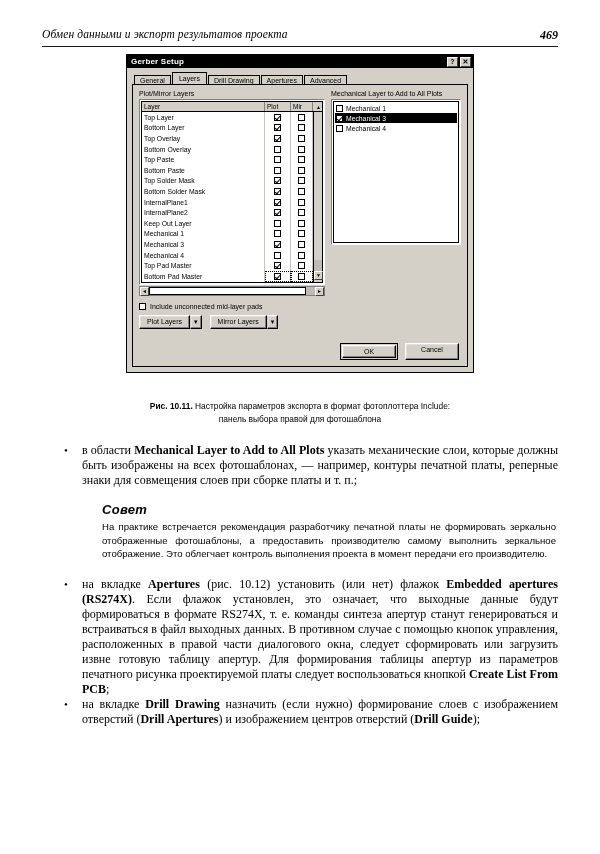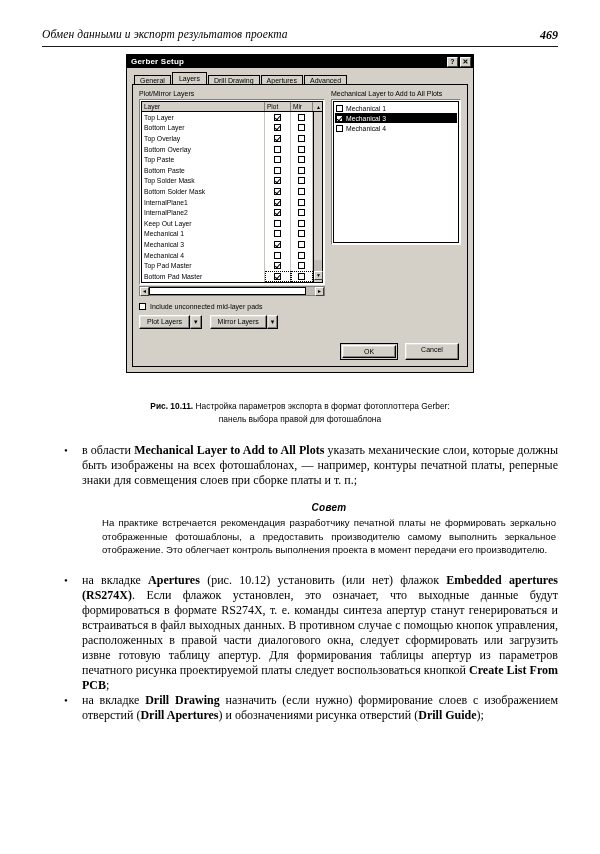--- a/index.html
+++ b/index.html
@@ -302,24 +302,23 @@
 
   .tip {
     margin: 14px 0 16px 0;
     padding-left: 60px;
     padding-right: 2px;
   }
   .tip-title {
     font-family: "Liberation Sans", sans-serif;
     font-style: italic;
     font-weight: bold;
-    font-size: 10px;
+    font-size: 13px;
     letter-spacing: 0.3px;
     margin-bottom: 3px;
-    text-align: center;
   }
   .tip-body {
     font-family: "Liberation Sans", sans-serif;
     font-size: 9.6px;
     line-height: 13.6px;
     text-align: justify;
   }
 </style>
 </head>
 <body>
@@ -581,35 +580,35 @@
           </div>
           <div class="btn btn-wide">Cancel</div>
         </div>
       </div>
     </div>
   </div>
 </div>
 
 <div class="caption">
   <b>Рис. 10.11.</b>
-  <span>Настройка параметров экспорта в формат фотоплоттера Gerber:</span><br>
+  <span>Настройка параметров экспорта в формат фотоплоттера Include:</span><br>
   <span>панель выбора правой для фотошаблона</span>
 </div>
 
 <div class="content">
 
   <ul class="bul blk">
     <li><span>в области </span><b class="bd">Mechanical Layer to Add to All Plots</b><span> указать механические слои, которые должны быть изображены на всех фотошаблонах, — например, контуры печатной платы, реперные знаки для совмещения слоев при сборке платы и т. п.;</span></li>
   </ul>
 
   <div class="tip">
     <div class="tip-title">Совет</div>
     <div class="tip-body">На практике встречается рекомендация разработчику печатной платы не формировать зеркально отображенные фотошаблоны, а предоставить производителю самому выполнить зеркальное отображение. Это облегчает контроль выполнения проекта в момент передачи его производителю.</div>
   </div>
 
   <ul class="bul blk">
     <li><span>на вкладке </span><b class="bd">Apertures</b><span> (рис. 10.12) установить (или нет) флажок </span><b class="bd">Embedded apertures (RS274X)</b><span>. Если флажок установлен, это означает, что выходные данные будут формироваться в формате RS274X, т. е. команды синтеза апертур станут генерироваться и встраиваться в файл выходных данных. В противном случае с помощью кнопок управления, расположенных в правой части диалогового окна, следует сформировать или загрузить извне готовую таблицу апертур. Для формирования таблицы апертур из параметров печатного рисунка проектируемой платы следует воспользоваться кнопкой </span><b class="bd">Create List From PCB</b><span>;</span></li>
   </ul>
 
   <ul class="bul">
-    <li><span>на вкладке </span><b class="bd">Drill Drawing</b><span> назначить (если нужно) формирование слоев с изображением отверстий (</span><b class="bd">Drill Apertures</b><span>) и обозначениями рисунка отверстий (</span><b class="bd">Drill Guide</b><span>);</span></li>
+    <li><span>на вкладке </span><b class="bd">Drill Drawing</b><span> назначить (если нужно) формирование слоев с изображением отверстий (</span><b class="bd">Drill Apertures</b><span>) и изображением центров отверстий (</span><b class="bd">Drill Guide</b><span>);</span></li>
   </ul>
 </div>
 
 </body></html>

